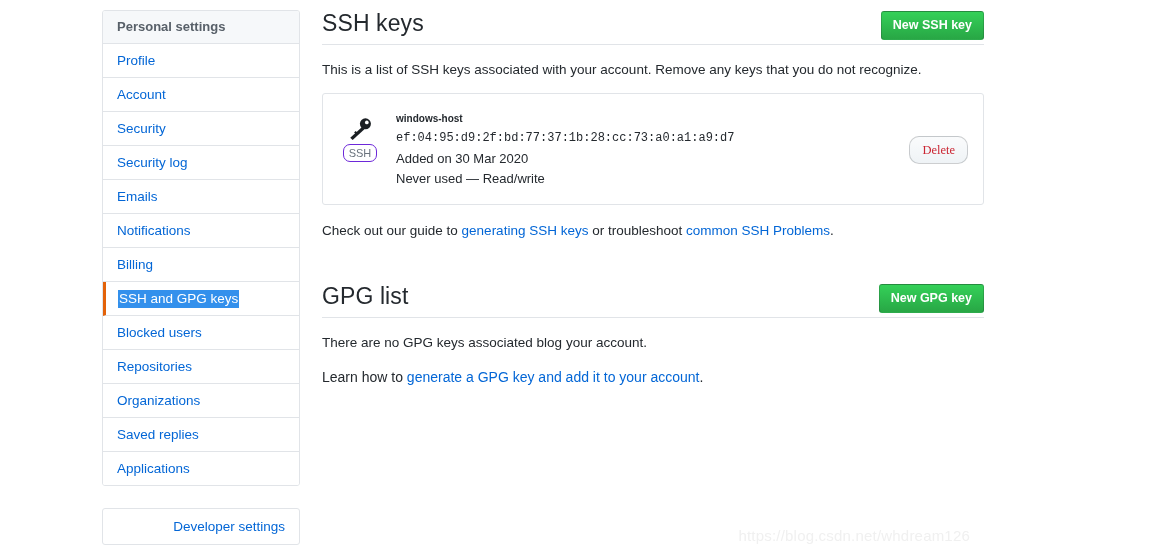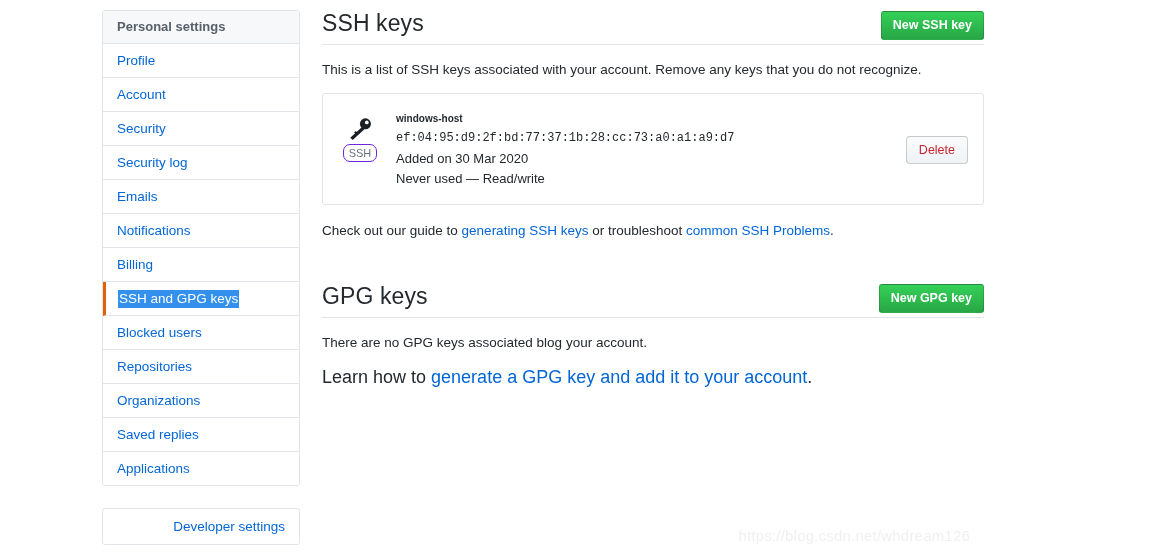--- a/index.html
+++ b/index.html
@@ -204,24 +204,24 @@
     line-height: 18px;
     margin-top: 2px;
   }
   .btn-delete {
     position: absolute;
     right: 15px;
     top: 42px;
     background: #fafbfc;
     background-image: linear-gradient(#fafbfc, #eff3f6);
     border: 1px solid rgba(27,31,35,0.2);
-    border-radius: 4px;
+    border-radius: 10px;
     color: #cb2431;
     font-size: 12.5px;
-    font-family: Liberation Sans, sans-serif;
+    font-family: Liberation Serif, serif;
     padding: 4px 12px;
     line-height: 18px;
     cursor: pointer;
   }
 
   .guide-line {
     margin-top: 16px;
     font-size: 13.5px;
     color: #24292e;
     line-height: 20px;
@@ -233,21 +233,21 @@
   }
 
   .gpg-section { margin-top: 40px; }
   .gpg-empty {
     font-size: 13.5px;
     color: #24292e;
     line-height: 20px;
     margin-top: 15px;
   }
   .gpg-learn {
-    font-size: 18px;
+    font-size: 14px;
     color: #24292e;
     line-height: 20px;
     margin-top: 11px;
   }
 
   .watermark {
     position: absolute;
     right: 12px;
     bottom: 10px;
     color: #f0f0f0;
@@ -320,21 +320,21 @@
           </div>
         </div>
         <button class="btn-delete">Delete</button>
       </div>
 
       <p class="guide-line"><span>Check out our guide to </span><a class="inline-link">generating SSH keys</a><span> or troubleshoot </span><a class="inline-link">common SSH Problems</a><span>.</span></p>
     </div>
 
     <div class="gpg-section">
       <div class="section-head">
-        <h2 class="section-title">GPG keys</h2>
+        <h2 class="section-title">GPG list</h2>
         <button class="btn-green">New GPG key</button>
       </div>
       <hr class="rule">
 
       <p class="gpg-empty">There are no GPG keys associated blog your account.</p>
 
       <p class="gpg-learn"><span>Learn how to </span><a class="inline-link">generate a GPG key and add it to your account</a><span>.</span></p>
     </div>
 
   </div>

